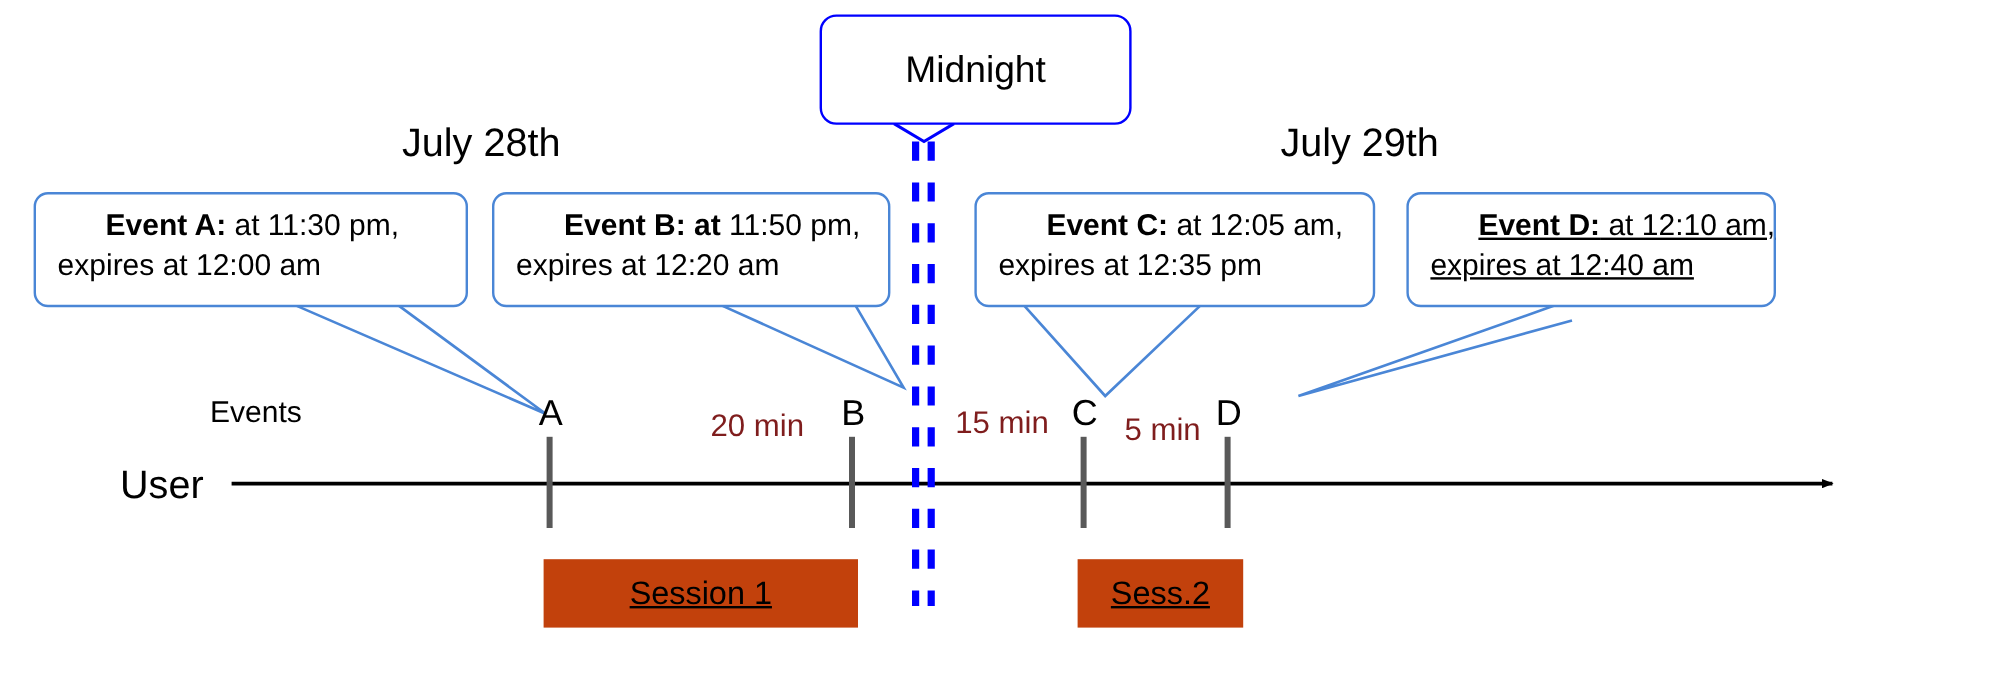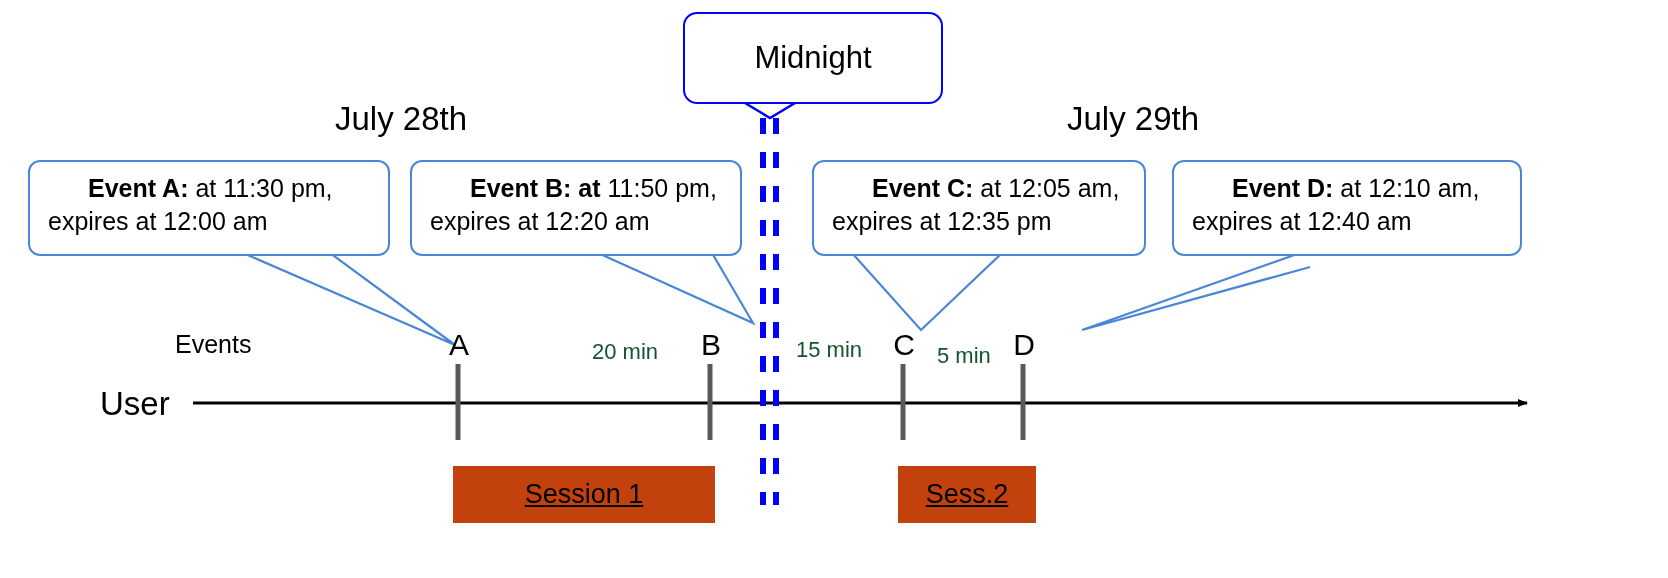--- a/index.html
+++ b/index.html
@@ -79,22 +79,22 @@
   }
   .evt-letter {
     position: absolute;
     font-size: 30px;
     color: #000000;
     text-align: center;
     white-space: nowrap;
   }
   .gap-label {
     position: absolute;
-    font-size: 22px;
-    color: #14532d;
+    font-size: 26px;
+    color: #7f1d1d;
     white-space: nowrap;
   }
 
   
   .session {
     position: absolute;
     background: #c2410c;
     display: flex;
     align-items: center;
     justify-content: center;
@@ -158,21 +158,21 @@
     <div>expires at 12:20 am</div>
   </div>
 
   <div class="callout" style="left:812px; top:160px; width:334px; height:96px;">
     <div>
       <b>Event C:</b><span> at 12:05 am,</span>
     </div>
     <div>expires at 12:35 pm</div>
   </div>
 
-  <div class="callout" style="left:1172px; top:160px; width:350px; height:96px;">
+  <div class="callout" style="left:1172px; top:160px; width:308px; height:96px;text-decoration:underline;">
     <div>
       <b>Event D:</b><span>  at 12:10 am,</span>
     </div>
     <div>expires at 12:40 am</div>
   </div>
 
   <div class="row-label" style="left:175px; top:330px;">Events</div>
   <div class="axis-label" style="left:100px; top:385px;">User</div>
 
   <div class="evt-letter" style="left:444px; top:328px; width:30px;">A</div>

